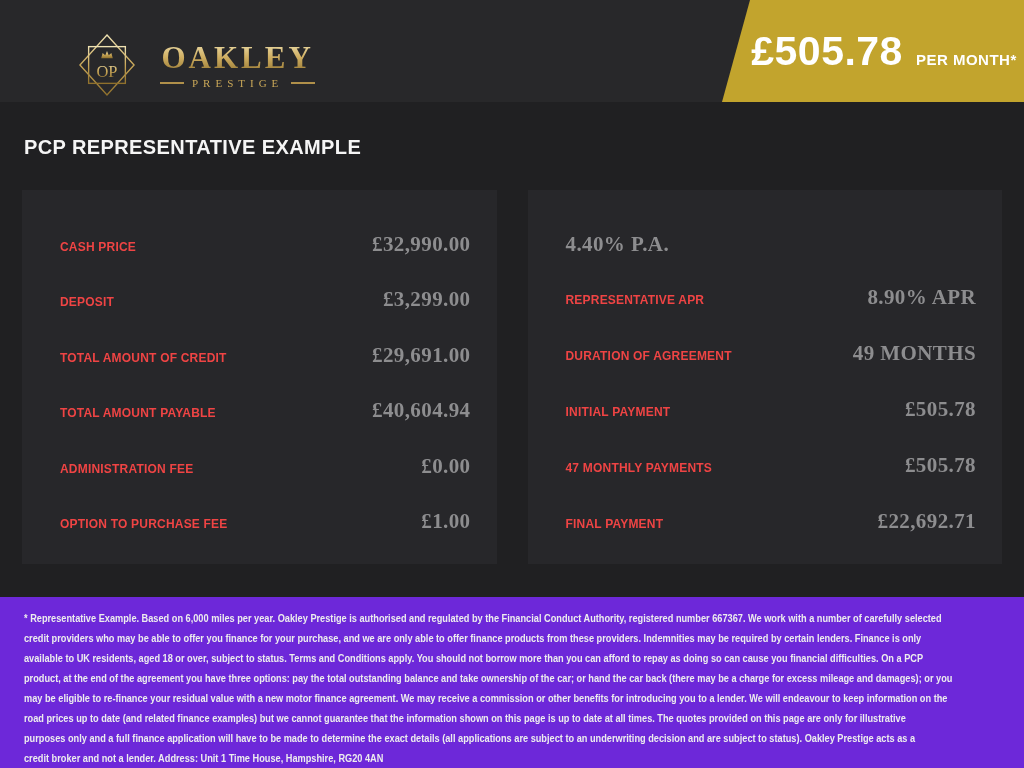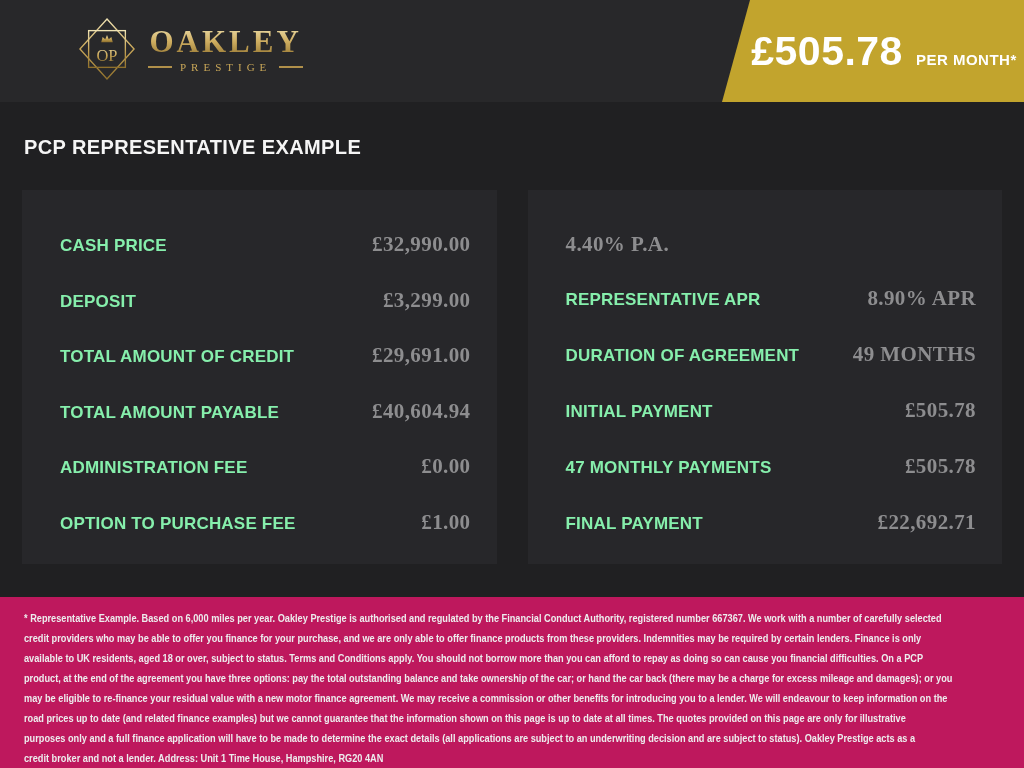--- a/index.html
+++ b/index.html
@@ -2,21 +2,21 @@
 <html><head>
 <meta charset="utf-8">
 <style>
   * { margin:0; padding:0; box-sizing:border-box; }
   html,body { width:1024px; height:768px; background:#202022; overflow:hidden; }
   body { font-family:"Liberation Sans", sans-serif; }
   .page { width:1024px; height:768px; display:flex; flex-direction:column; }
 
   
   .topbar { position:relative; height:102px; background:#28282a; flex:0 0 auto; }
-  .logo { position:absolute; left:78px; top:16px; display:flex; align-items:center; gap:12px; }
+  .logo { position:absolute; left:78px; top:32px; display:flex; align-items:center; gap:24px; }
   .monogram { width:58px; height:66px; display:block; }
   .wordmark { display:flex; flex-direction:column; align-items:center; }
   .wordmark-name {
     font-family:"Liberation Serif", serif;
     font-size:31px; letter-spacing:3px; font-weight:700; line-height:34px;
     color:#c9a758;
   }
   @supports (-webkit-background-clip:text) {
     .wordmark-name {
       background:linear-gradient(180deg,#efe2b2 0%, #cfae61 48%, #8f702c 100%);
@@ -44,26 +44,26 @@
     margin:32px 16px 0 24px; font-size:20px; line-height:26px; font-weight:700;
     color:#f5f5f5; letter-spacing:0.4px;
   }
   .panels { display:flex; gap:31px; margin:30px 22px 0 22px; }
   .panel {
     flex:1 1 0; height:374px; background:#27272a;
     padding:42px 26px 28px 38px;
     display:flex; flex-direction:column; justify-content:space-between;
   }
   .row { display:flex; justify-content:space-between; align-items:baseline; }
-  .row-label { font-size:17px; font-weight:700; color:#86efac; letter-spacing:0.2px; line-height:24px; }
+  .row-label { font-size:12px; font-weight:700; color:#ef4444; letter-spacing:0.2px; line-height:24px; }
   .row-value { font-family:"Liberation Serif", serif; font-size:21px; font-weight:700;
     color:#8d8d8f; letter-spacing:0.4px; line-height:24px; }
 
   
-  .fine { flex:0 0 auto; height:171px; background:#be185d; padding:11px 24px 0 24px; overflow:hidden; }
+  .fine { flex:0 0 auto; height:171px; background:#6d28d9; padding:11px 24px 0 24px; overflow:hidden; }
   .fine-line {
     font-size:11.5px; font-weight:700; color:#ededee; line-height:20px;
     white-space:nowrap; transform:scaleX(0.8); transform-origin:left center;
   }
 </style>
 </head>
 <body>
 
 <div class="page">
 

